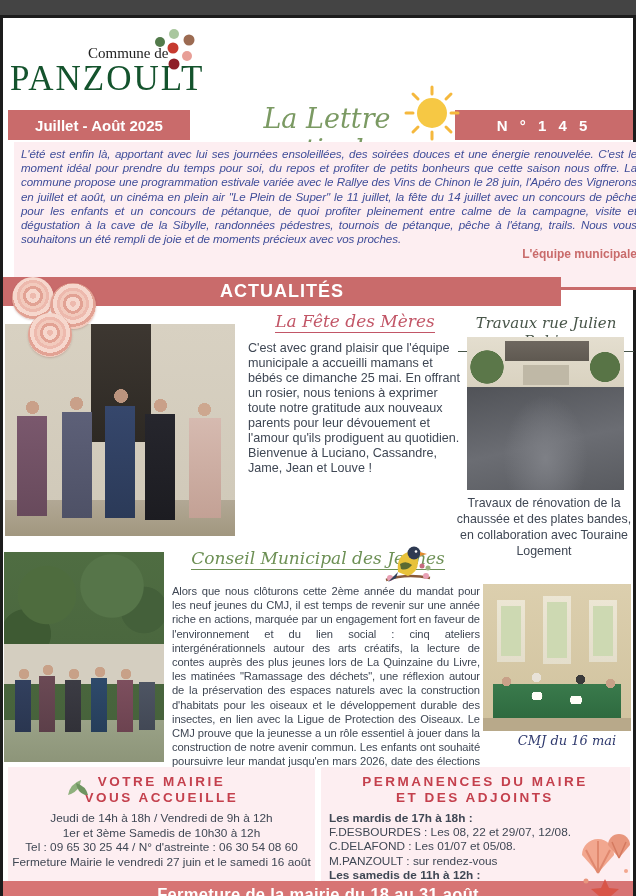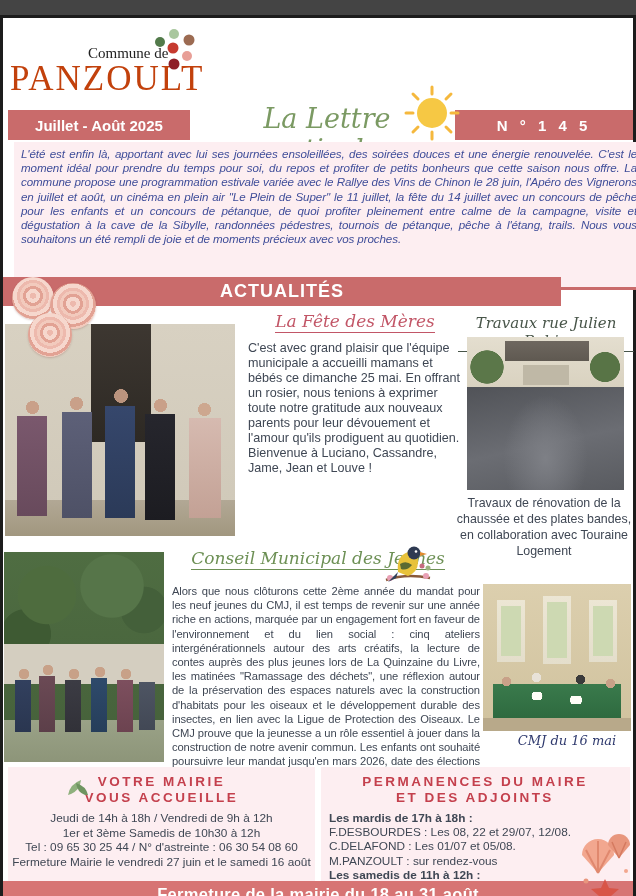--- a/index.html
+++ b/index.html
@@ -6,21 +6,21 @@
   .page{
     position:relative;width:636px;height:896px;margin:15px auto;
     background:#ffffff;overflow:hidden;
     box-shadow:inset 0 0 0 3px #1c1c1c;
     font-family:"Liberation Sans",sans-serif;
     color:#3f4754;
   }
 
   
   .logo-small{position:absolute;left:88px;top:30px;font-family:"Liberation Serif",serif;font-size:15px;color:#222;}
-  .logo-large{position:absolute;left:10px;top:44px;font-family:"Liberation Serif",serif;font-size:35px;letter-spacing:2px;color:#c2410c;}
+  .logo-large{position:absolute;left:10px;top:44px;font-family:"Liberation Serif",serif;font-size:35px;letter-spacing:2px;color:#14532d;}
   .grapes{position:absolute;left:148px;top:12px;}
   .banner{
     position:absolute;height:30px;background:#c96b6b;color:#fff;
     font-weight:bold;display:flex;align-items:center;justify-content:center;
   }
   .banner-date{left:8px;top:95px;width:182px;font-size:15px;}
   .banner-issue{left:455px;top:95px;width:178px;font-size:15px;letter-spacing:4px;}
   .script{font-family:"DejaVu Serif",serif;font-style:italic;}
   .newsletter-title{
     position:absolute;left:222px;top:88px;width:210px;text-align:center;
@@ -205,20 +205,21 @@
         <line x1="42" y1="42" x2="47" y2="47"></line>
       <line x1="9" y1="47" x2="14" y2="42"></line>
         <line x1="42" y1="14" x2="47" y2="9"></line>
     </g>
     <circle cx="28" cy="28" r="15" fill="#f6c844"></circle>
   </svg>
   <div class="banner banner-issue">N ° 1 4 5</div>
 
   <div class="intro">
     <div class="intro-text">L'été est enfin là, apportant avec lui ses journées ensoleillées, des soirées douces et une énergie renouvelée. C'est le moment idéal pour prendre du temps pour soi, du repos et profiter de petits bonheurs que cette saison nous offre. La commune propose une programmation estivale variée avec le Rallye des Vins de Chinon le 28 juin, l'Apéro des Vignerons en juillet et août, un cinéma en plein air "Le Plein de Super" le 11 juillet, la fête du 14 juillet avec un concours de pêche pour les enfants et un concours de pétanque, de quoi profiter pleinement entre calme de la campagne, visite et dégustation à la cave de la Sibylle, randonnées pédestres, tournois de pétanque, pêche à l'étang, trails. Nous vous souhaitons un été rempli de joie et de moments précieux avec vos proches.</div>
+    <div class="intro-sign">L'équipe municipale</div>
   </div>
 
   <div class="band">ACTUALITÉS</div>
   <div class="rose rose1"></div>
   <div class="rose rose2"></div>
   <div class="rose rose3"></div>
 
   <div class="photo photo-family"></div>
 
   <div class="col-title title-fete script">

